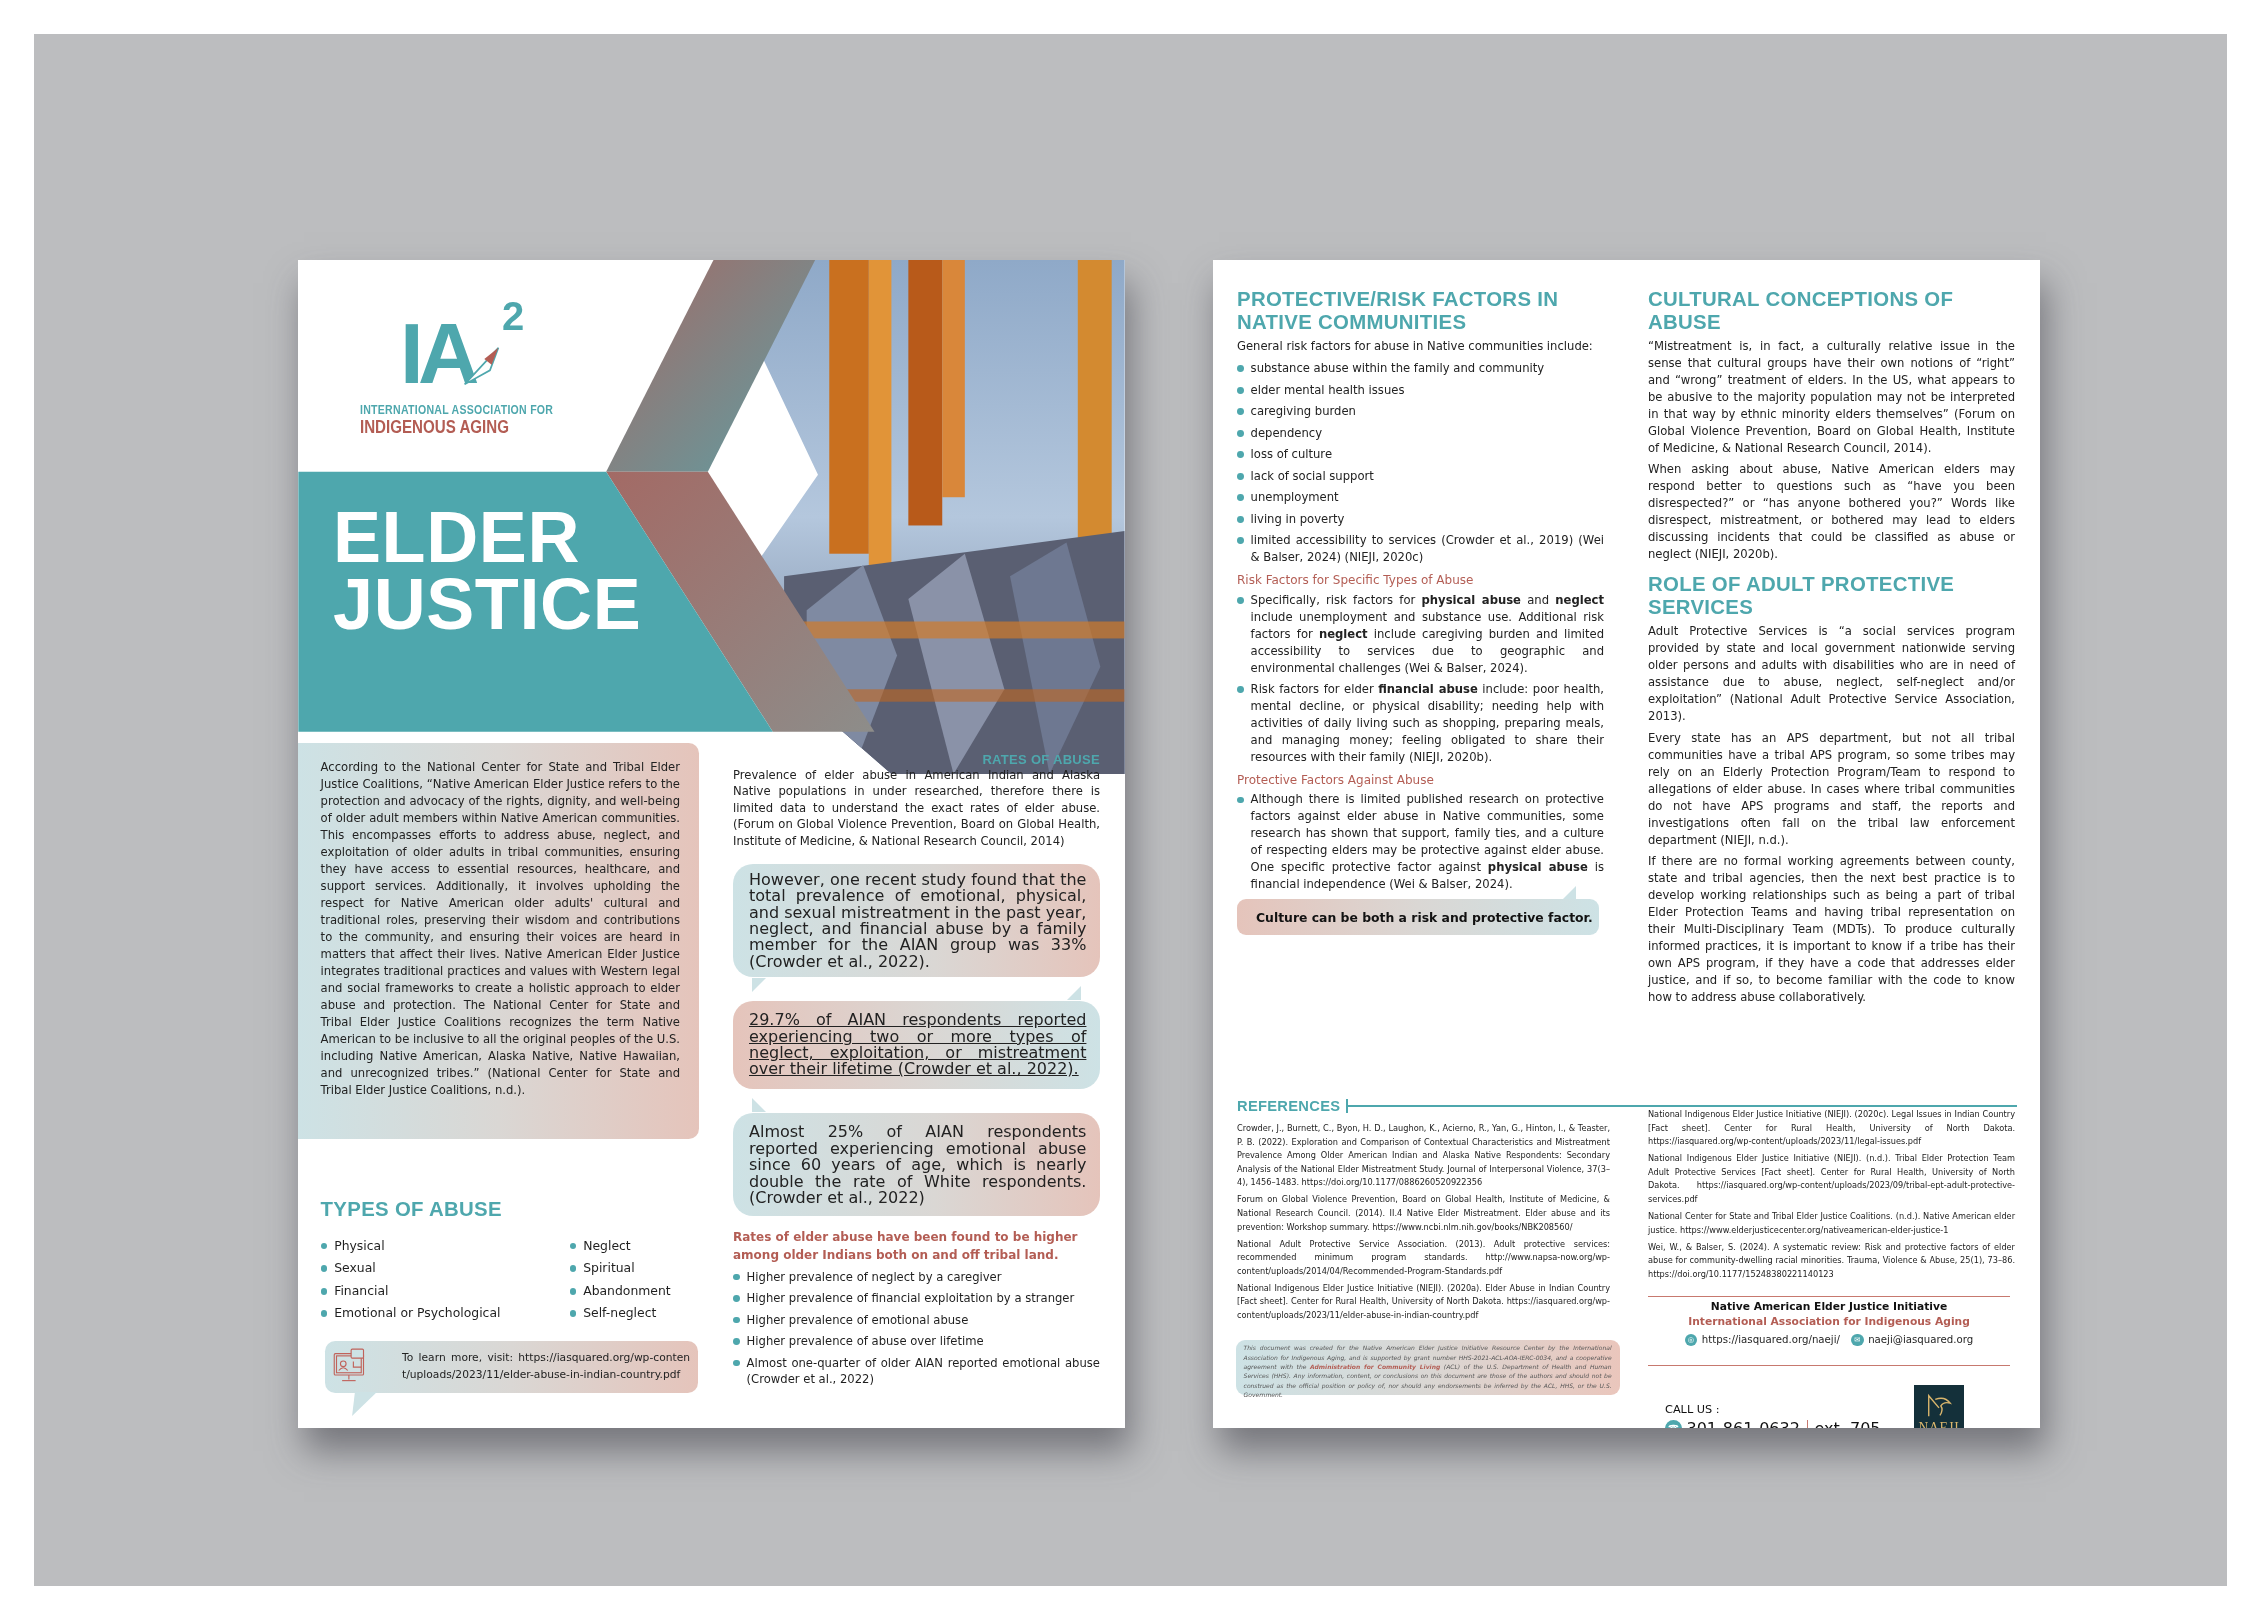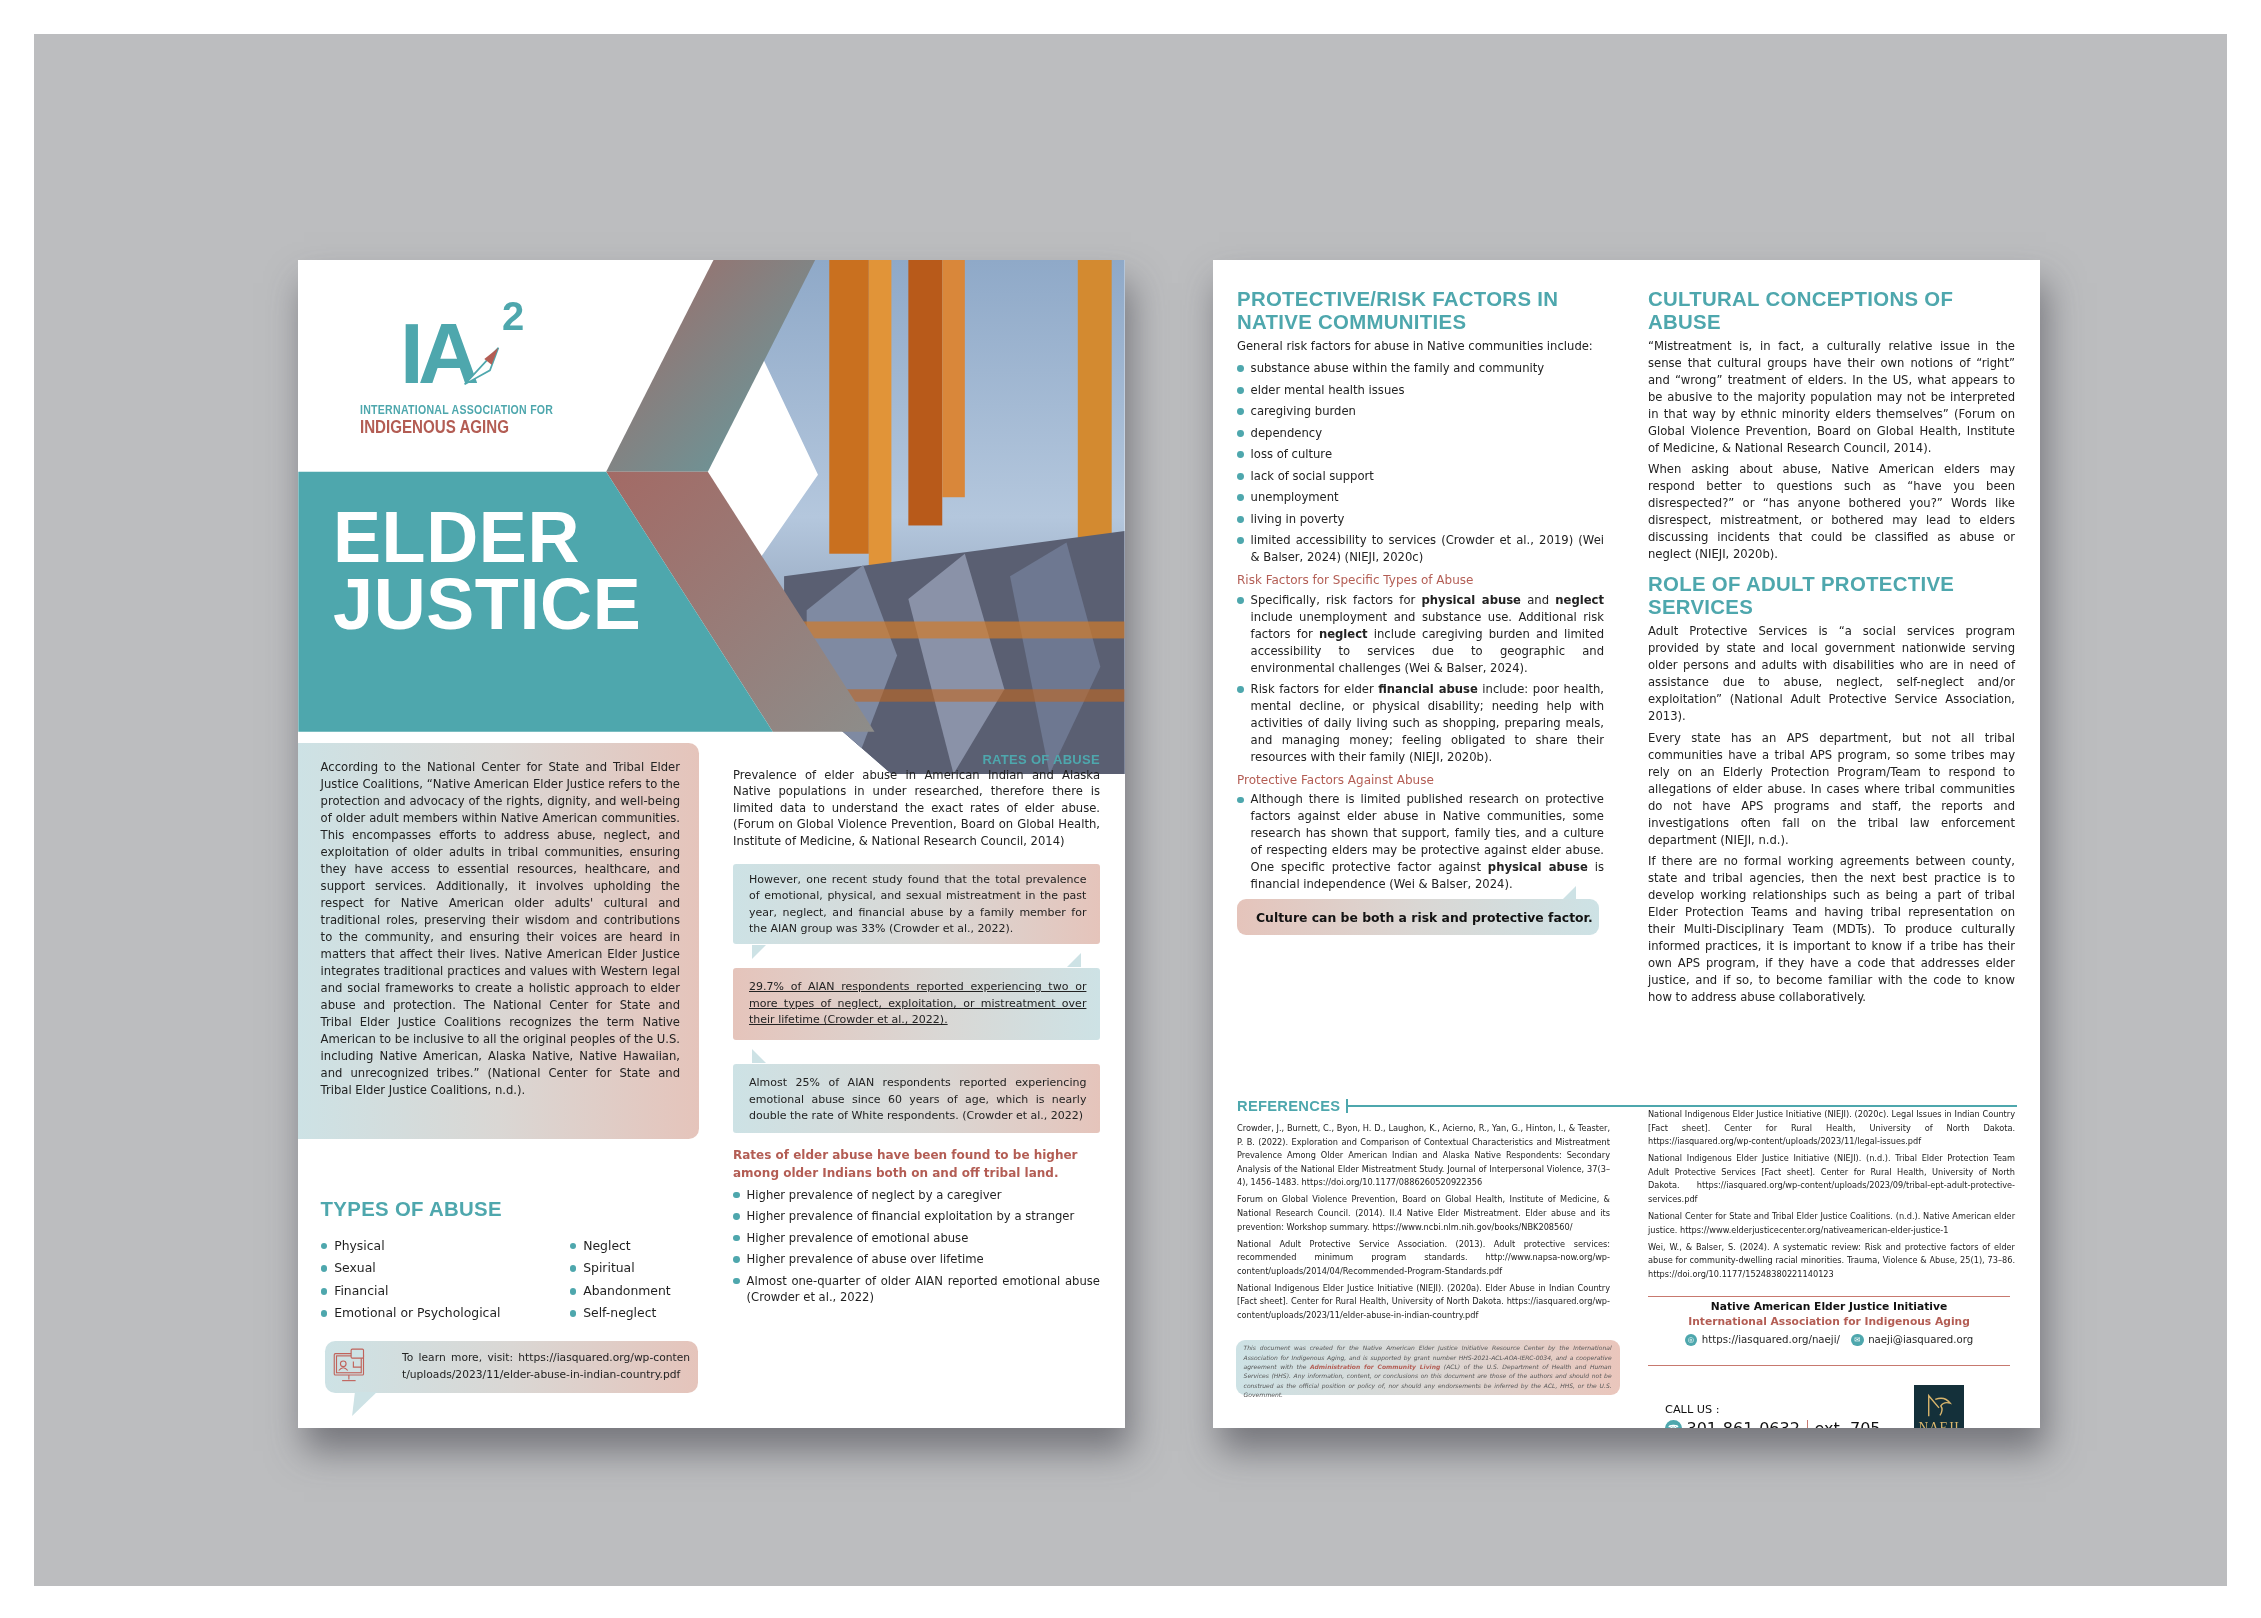--- a/index.html
+++ b/index.html
@@ -48,21 +48,21 @@
   .learn-box { position: absolute; left: 27px; top: 1081px; width: 373px; height: 52px; border-radius: 10.2px;
                background: linear-gradient(90deg, #cde2e5 0%, #dad7d4 50%, #e5c4bb 100%); padding: 8px 8px 0 77px; }
   .learn-box::after { content: ""; position: absolute; left: 22.6px; bottom: -22.6px; border-left: 11.3px solid transparent;
                       border-right: 11.3px solid transparent; border-top: 24px solid #cde2e5; transform: skewX(-30deg); }
   .learn-icon { position: absolute; left: 8px; top: 6.8px; width: 34px; height: 36px; }
   .learn-text { font-size: 10.7px; line-height: 17px; text-align: justify; color: #222; word-break: break-all; }
 
   .rates { position: absolute; left: 435px; top: 492px; width: 367px; }
   .rates .sec-h { font-size: 13px; margin-bottom: 0; text-align: right; }
   .rates-intro { font-size: 11.6px; line-height: 16.4px; text-align: justify; color: #222; }
-  .bubble { position: relative; border-radius: 3px; padding: 8px 13.6px 6.8px 16px; font-size: 11px; line-height: 16.4px;
+  .bubble { position: relative; border-radius: 20px; padding: 8px 13.6px 6.8px 16px; font-size: 16px; line-height: 16.4px;
             text-align: justify; color: #222; }
   .bubble.b1 { margin-top: 14.7px; background: linear-gradient(90deg, #cde2e5 0%, #dad7d4 55%, #e5c4bb 100%); }
   .bubble.b2 { margin-top: 24px; background: linear-gradient(90deg, #e5c4bb 0%, #dad7d4 55%, #cde2e5 100%); padding-top: 11.3px; padding-bottom: 11.3px; text-decoration: underline; }
   .bubble.b3 { margin-top: 24px; background: linear-gradient(90deg, #cde2e5 0%, #dad7d4 55%, #e5c4bb 100%); padding-top: 11.3px; padding-bottom: 9px; }
   .tail { position: absolute; width: 0; height: 0; }
   .b1 .tail { left: 19px; bottom: -14.7px; border-left: 0 solid transparent; border-right: 14.7px solid transparent; border-top: 14.7px solid #cde2e5; }
   .b2 .tail { right: 19px; top: -14.7px; border-left: 14.7px solid transparent; border-bottom: 14.7px solid #cde2e5; }
   .b3 .tail { left: 19px; top: -14.7px; border-right: 14.7px solid transparent; border-bottom: 14.7px solid #cde2e5; }
   .rates-callout { margin-top: 13.6px; font-weight: 700; color: #b35d54; font-size: 12px; line-height: 17.5px; }
   .bul { list-style: none; margin-top: 4.5px; }

